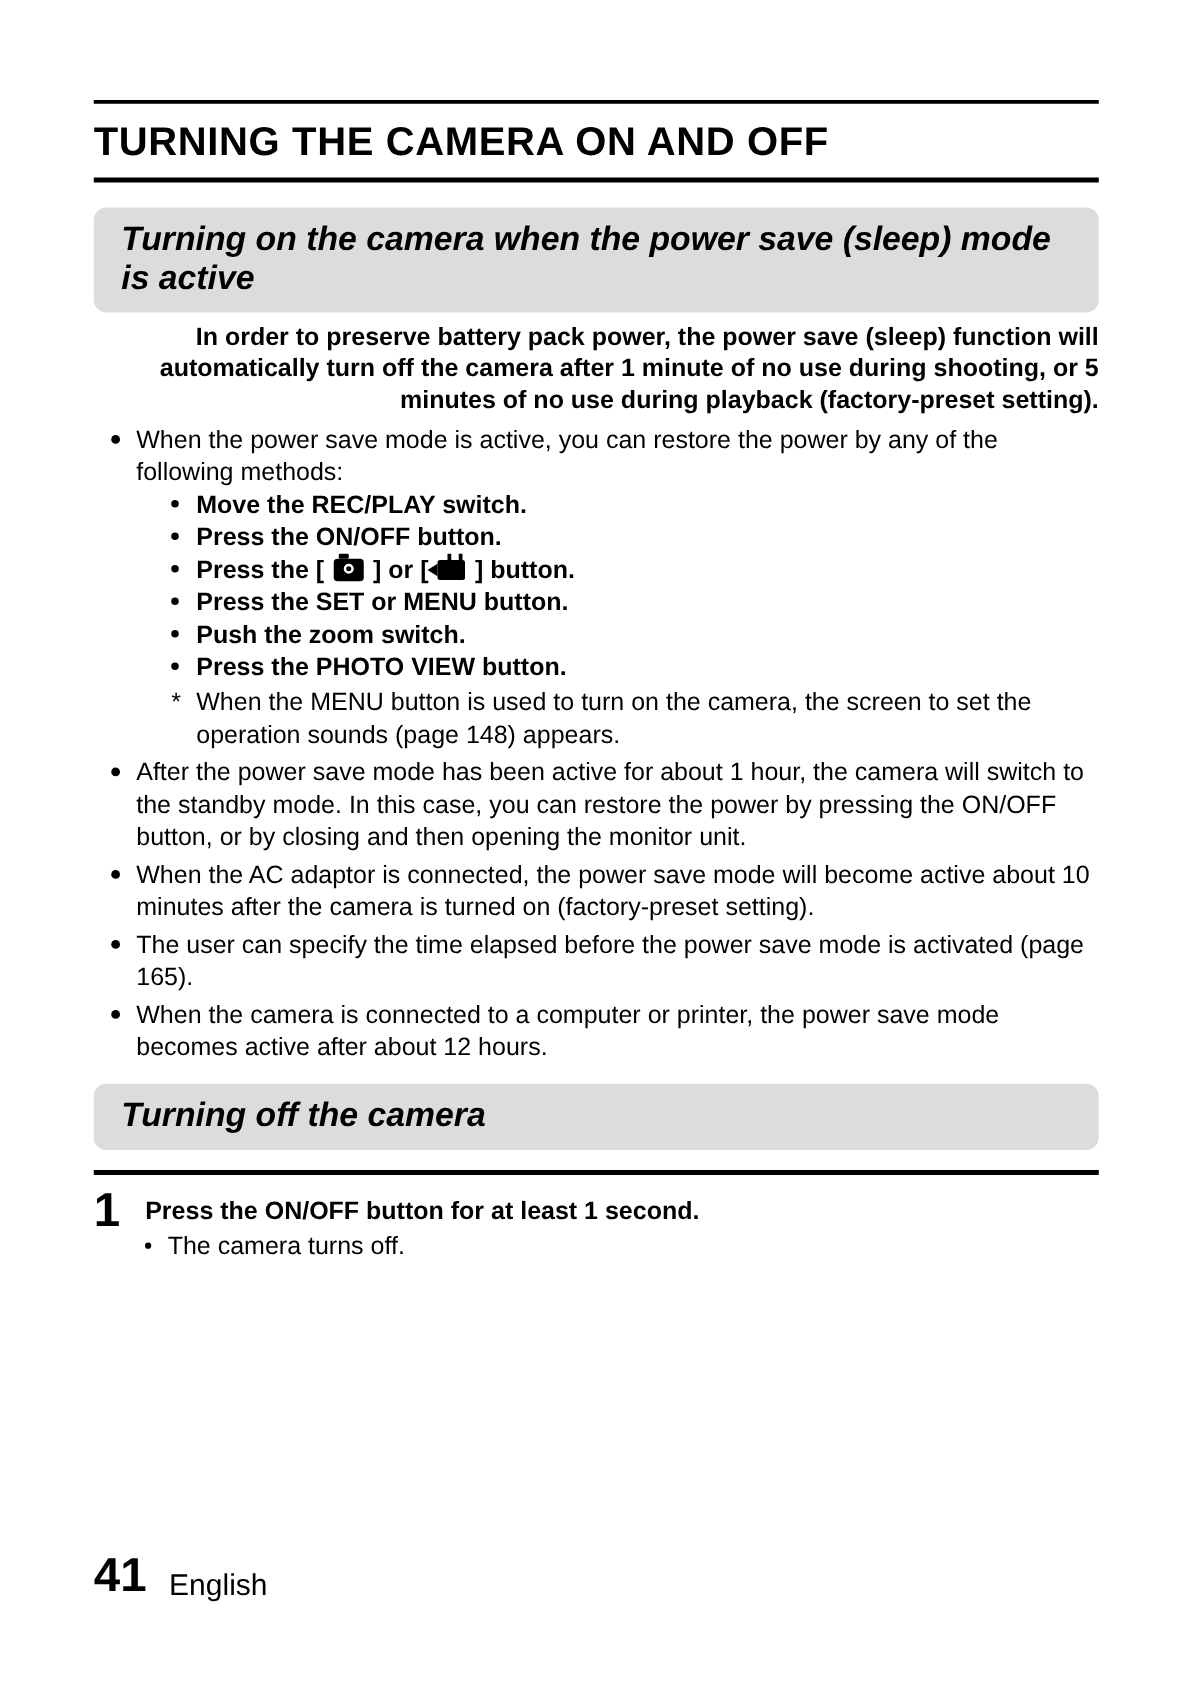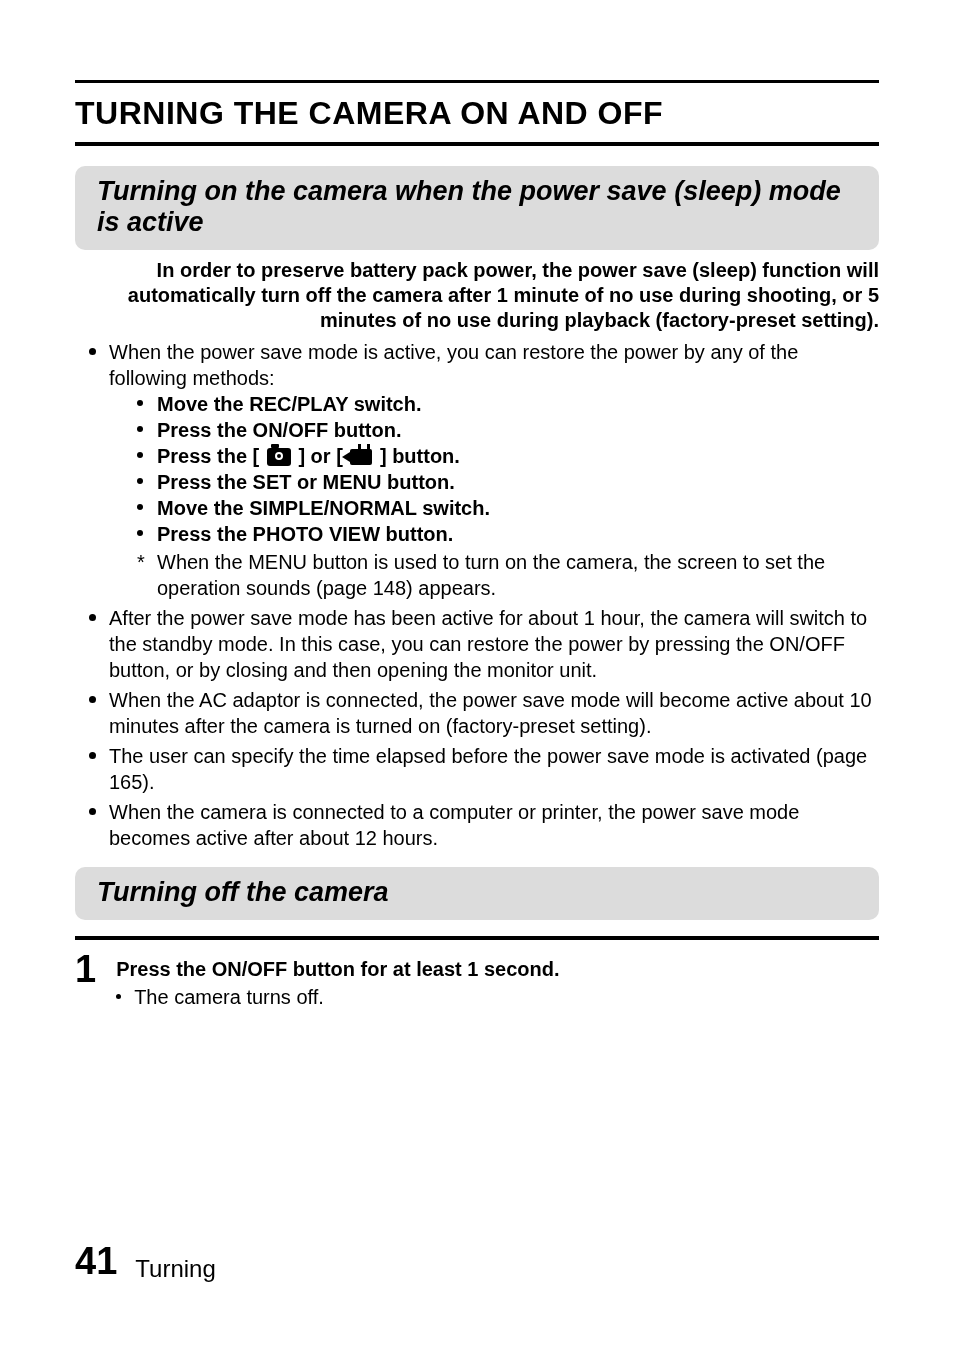--- a/index.html
+++ b/index.html
@@ -234,21 +234,21 @@
 <ul class="dot-list">
   <li>
     <span>When the power save mode is active, you can restore the power by any of the following methods:</span>
     <ul class="sub-list">
       <li>Move the REC/PLAY switch.</li>
       <li>Press the ON/OFF button.</li>
       <li>
         <span>Press the [ </span><span class="icon-cam"></span><span> ] or [ </span><span class="icon-vid"></span><span> ] button.</span>
       </li>
       <li>Press the SET or MENU button.</li>
-      <li>Move the SIMPLE/NORMAL switch.</li>
+      <li>Push the zoom switch.</li>
       <li>Press the PHOTO VIEW button.</li>
     </ul>
     <div class="note-item">
       <span class="note-star">*</span>
       <span>When the MENU button is used to turn on the camera, the screen to set the operation sounds (page 148) appears.</span>
     </div>
   </li>
   <li>After the power save mode has been active for about 1 hour, the camera will switch to the standby mode. In this case, you can restore the power by pressing the ON/OFF button, or by closing and then opening the monitor unit.</li>
   <li>When the AC adaptor is connected, the power save mode will become active about 10 minutes after the camera is turned on (factory-preset setting).</li>
   <li>The user can specify the time elapsed before the power save mode is activated (page 165).</li>
@@ -264,14 +264,14 @@
 <div class="step-block">
   <div class="step-num">1</div>
   <div class="step-body">
     <div class="step-main">Press the ON/OFF button for at least 1 second.</div>
     <div class="step-sub">The camera turns off.</div>
   </div>
 </div>
 
 <div class="footer">
   <span class="footer-num">41</span>
-  <span class="footer-lang">Turning</span>
+  <span class="footer-lang">English</span>
 </div>
 
 </body></html>

